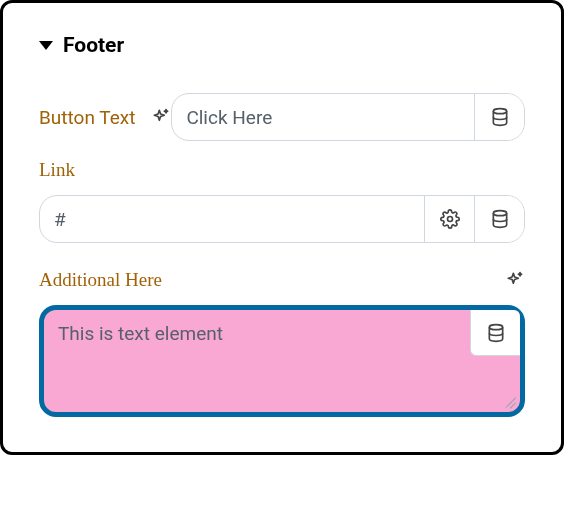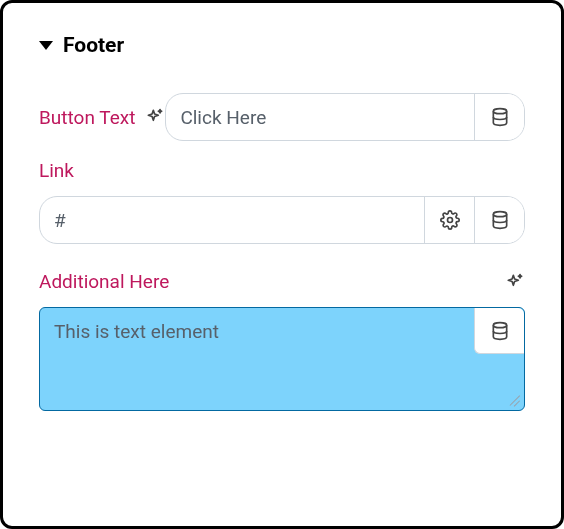--- a/index.html
+++ b/index.html
@@ -4,21 +4,21 @@
 <style>
   * { box-sizing: border-box; margin: 0; padding: 0; }
   body {
     font-family: -apple-system, BlinkMacSystemFont, "Segoe UI", Roboto, Helvetica, Arial, sans-serif;
     background: #fff;
     width: 564px;
     height: 529px;
   }
   .panel {
     width: 564px;
-    height: 529px;
+    height: 455px;
     border: 3px solid #000;
     border-radius: 12px;
     padding: 30px 36px;
     background: #fff;
   }
   .section-header {
     display: flex;
     align-items: center;
     gap: 10px;
     margin-bottom: 36px;
@@ -35,30 +35,31 @@
     border-right: 7px solid transparent;
     border-top: 9px solid #000;
   }
   .field-row {
     display: flex;
     align-items: center;
     margin-bottom: 18px;
   }
   .field-label {
     font-size: 19px;
-    color: #be185d;
-    display: flex;
-    align-items: center;
-    gap: 10px;
+    color: #a16207;
+    display: flex;
+    align-items: center;
+    gap: 16px;
   }
   .label-area {
     display: flex;
     align-items: center;
     justify-content: space-between;
     margin-bottom: 14px;
+    font-family: Liberation Serif, serif;
   }
   .input-group {
     display: flex;
     border: 1px solid #d0d7de;
     border-radius: 18px;
     overflow: hidden;
     background: #fff;
     flex: 1;
     height: 48px;
   }
@@ -76,23 +77,23 @@
     width: 50px;
     display: flex;
     align-items: center;
     justify-content: center;
     border-left: 1px solid #d0d7de;
     cursor: pointer;
     background: #fff;
   }
   .textarea-group {
     position: relative;
-    border: 1px solid #0369a1;
-    border-radius: 6px;
-    background: #7dd3fc;
+    border: 5px solid #0369a1;
+    border-radius: 17px;
+    background: #f9a8d4;
   }
   .textarea-group textarea {
     width: 100%;
     border: none;
     outline: none;
     resize: none;
     font-size: 19px;
     color: #57606a;
     padding: 12px 14px;
     padding-right: 60px;

